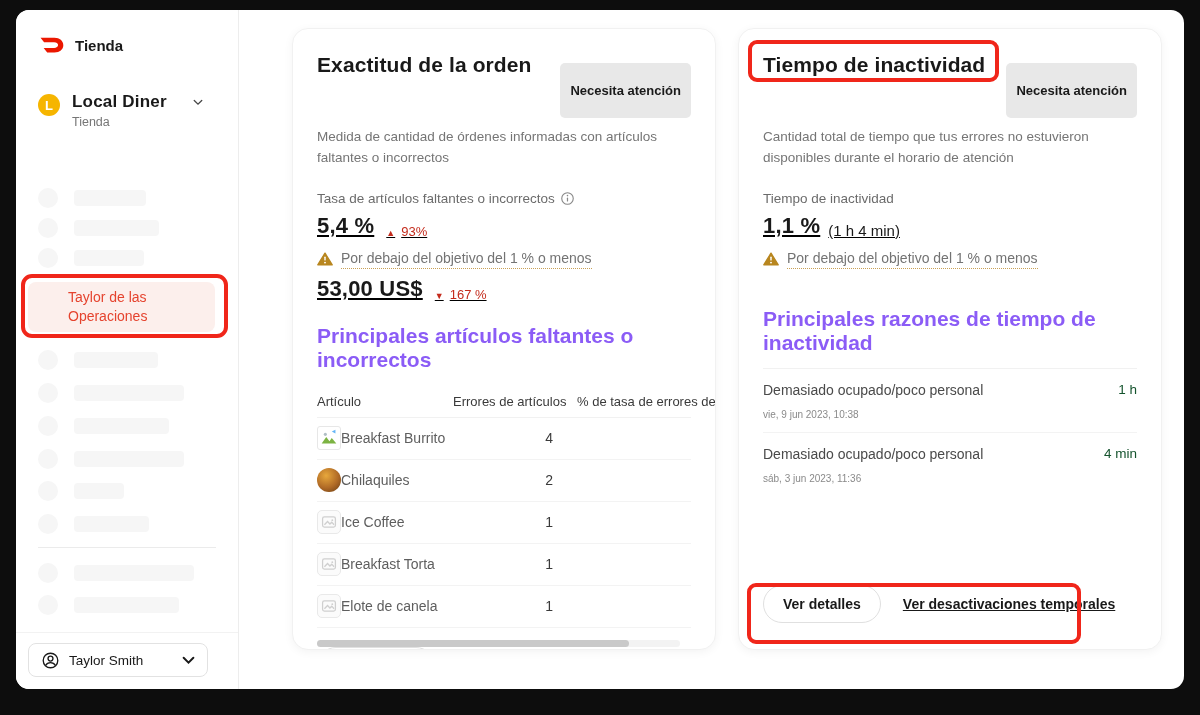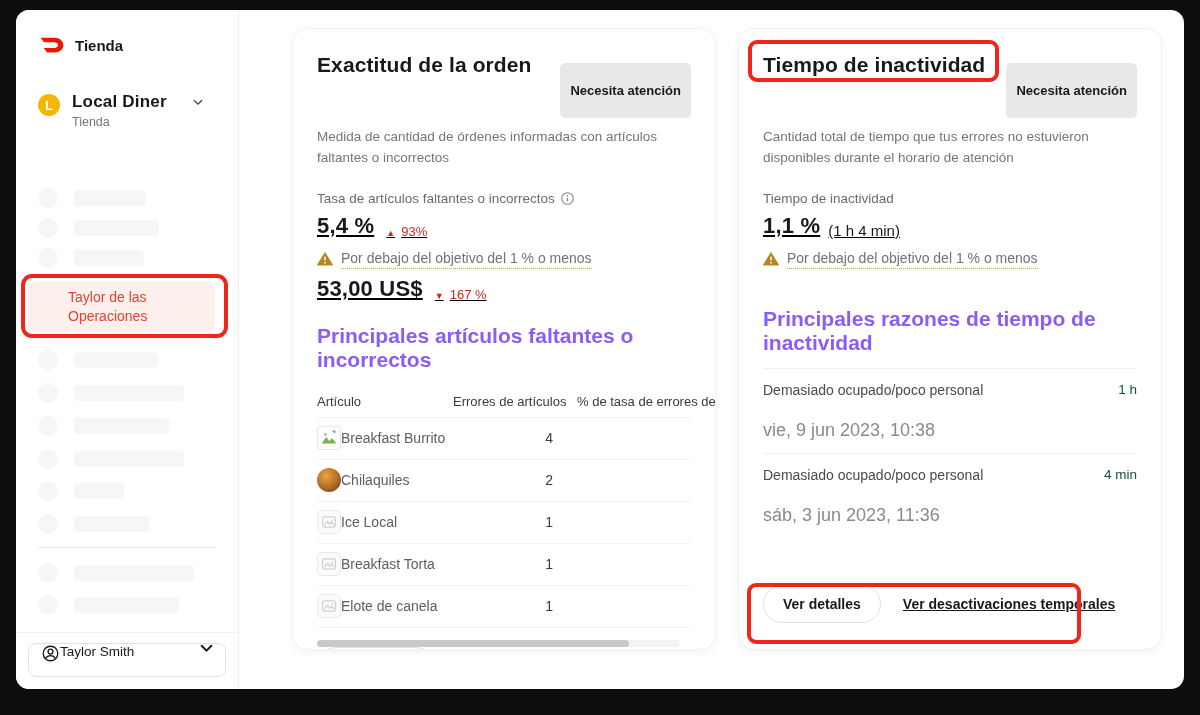--- a/index.html
+++ b/index.html
@@ -21,23 +21,23 @@
   .store-name { font-size:17px; font-weight:bold; color:#191919; letter-spacing:.2px; }
   .store-sub { font-size:12.5px; color:#767676; margin-top:3px; }
   .sk { position:absolute; left:22px; display:flex; align-items:center; gap:16px; }
   .sk .c { width:20px; height:20px; border-radius:50%; background:#f6f6f6; flex:none; }
   .sk .b { height:16px; border-radius:4px; background:#f6f6f6; }
   .active-item { position:absolute; left:12px; top:272px; width:187px; height:50px;
                  background:#fcefec; border-radius:8px; padding:6px 8px 6px 40px; cursor:pointer; }
   .active-item div { font-size:14px; line-height:19px; color:#e5432e; }
   .side-divider { position:absolute; left:22px; top:537px; width:178px; height:1px; background:#ebebeb; }
   .side-footer { position:absolute; left:0; bottom:0; width:100%; height:57px; border-top:1px solid #f2f2f2; }
-  .user-pill { position:absolute; left:12px; top:10px; width:198px; height:34px;
-               border:1px solid #e2e2e2; border-radius:8px; display:flex; align-items:flex-start;
-               padding:0 12px; cursor:pointer; background:#fff; }
+  .user-pill { position:absolute; left:12px; top:10px; width:180px; height:34px;
+               border:1px solid #e2e2e2; border-radius:8px; display:flex; align-items:center;
+               padding:0 12px; gap:9px; cursor:pointer; background:#fff; }
   .user-pill .uname { font-size:13.5px; color:#191919; flex:1; }
 
   
   .card { position:absolute; top:18px; width:424px; height:622px; background:#fff;
           border:1px solid #f1f1f1; border-radius:16px; box-shadow:0 2px 10px rgba(0,0,0,.05);
           padding:24px; display:flex; flex-direction:column; overflow:hidden; }
   .card1 { left:276px; } .card2 { left:722px; }
   .card-head { display:flex; justify-content:space-between; align-items:flex-start; }
   .card-title { font-size:21px; font-weight:bold; color:#191919; letter-spacing:.1px; }
   .badge { background:#e8e8e8; color:#191919; font-size:13px; font-weight:bold;
@@ -71,21 +71,21 @@
   .item-count { font-size:14px; color:#3a3a3a; text-align:right; padding-right:10px; }
   .hscroll { margin-top:12px; height:7px; border-radius:4px; background:#f3f3f3; width:97%; }
   .hscroll .thumbbar { height:7px; border-radius:4px; background:#c9c9c9; width:86%; cursor:pointer; }
 
   
   .reasons { margin-top:13px; border-top:1px solid #f1f1f1; }
   .reason-row { display:flex; justify-content:space-between; padding:13px 0 12px;
                 border-bottom:1px solid #f3f3f3; }
   .reason-row:last-child { border-bottom:none; }
   .reason-title { font-size:14px; color:#4a4a4a; }
-  .reason-date { font-size:18px; color:#8a8a8a; margin-top:22px; }
+  .reason-date { font-size:10px; color:#8a8a8a; margin-top:11px; }
   .reason-duration { font-size:13.5px; color:#14532d; white-space:nowrap; }
 
   .card-footer { margin-top:auto; display:flex; align-items:center; gap:22px; padding-bottom:2px; }
   .btn-pill { border:1px solid #e0e0e0; background:#fff; border-radius:20px; padding:10px 19px;
               font-size:14px; font-weight:bold; color:#191919; font-family:inherit; cursor:pointer; white-space:nowrap; }
   .link { font-size:14px; font-weight:bold; color:#191919; text-decoration:underline; cursor:pointer; white-space:nowrap; }
 
   
   .info-ic { width:13px; height:13px; flex:none; }
 
@@ -265,21 +265,21 @@
 
         <div class="tbl-row item-row">
           <span class="item-cell">
             <span class="thumb placeholder">
               <svg width="22" height="22" viewBox="0 0 24 24">
                 <rect x="5" y="6.5" width="14" height="11" rx="2" fill="none" stroke="#cfcfcf" stroke-width="1.4"></rect>
                 <path d="M7 15 l3.4-3.6 2.6 2.8 2-2 2.5 2.8" fill="none" stroke="#cfcfcf" stroke-width="1.4"></path>
                 <circle cx="15.6" cy="10" r="1" fill="#cfcfcf"></circle>
               </svg>
             </span>
-            <span class="item-name">Ice Local</span>
+            <span class="item-name">Ice Coffee</span>
           </span>
           <span class="item-count">1</span>
           <span></span>
         </div>
 
         <div class="tbl-row item-row">
           <span class="item-cell">
             <span class="thumb placeholder">
               <svg width="22" height="22" viewBox="0 0 24 24">
                 <rect x="5" y="6.5" width="14" height="11" rx="2" fill="none" stroke="#cfcfcf" stroke-width="1.4"></rect>

